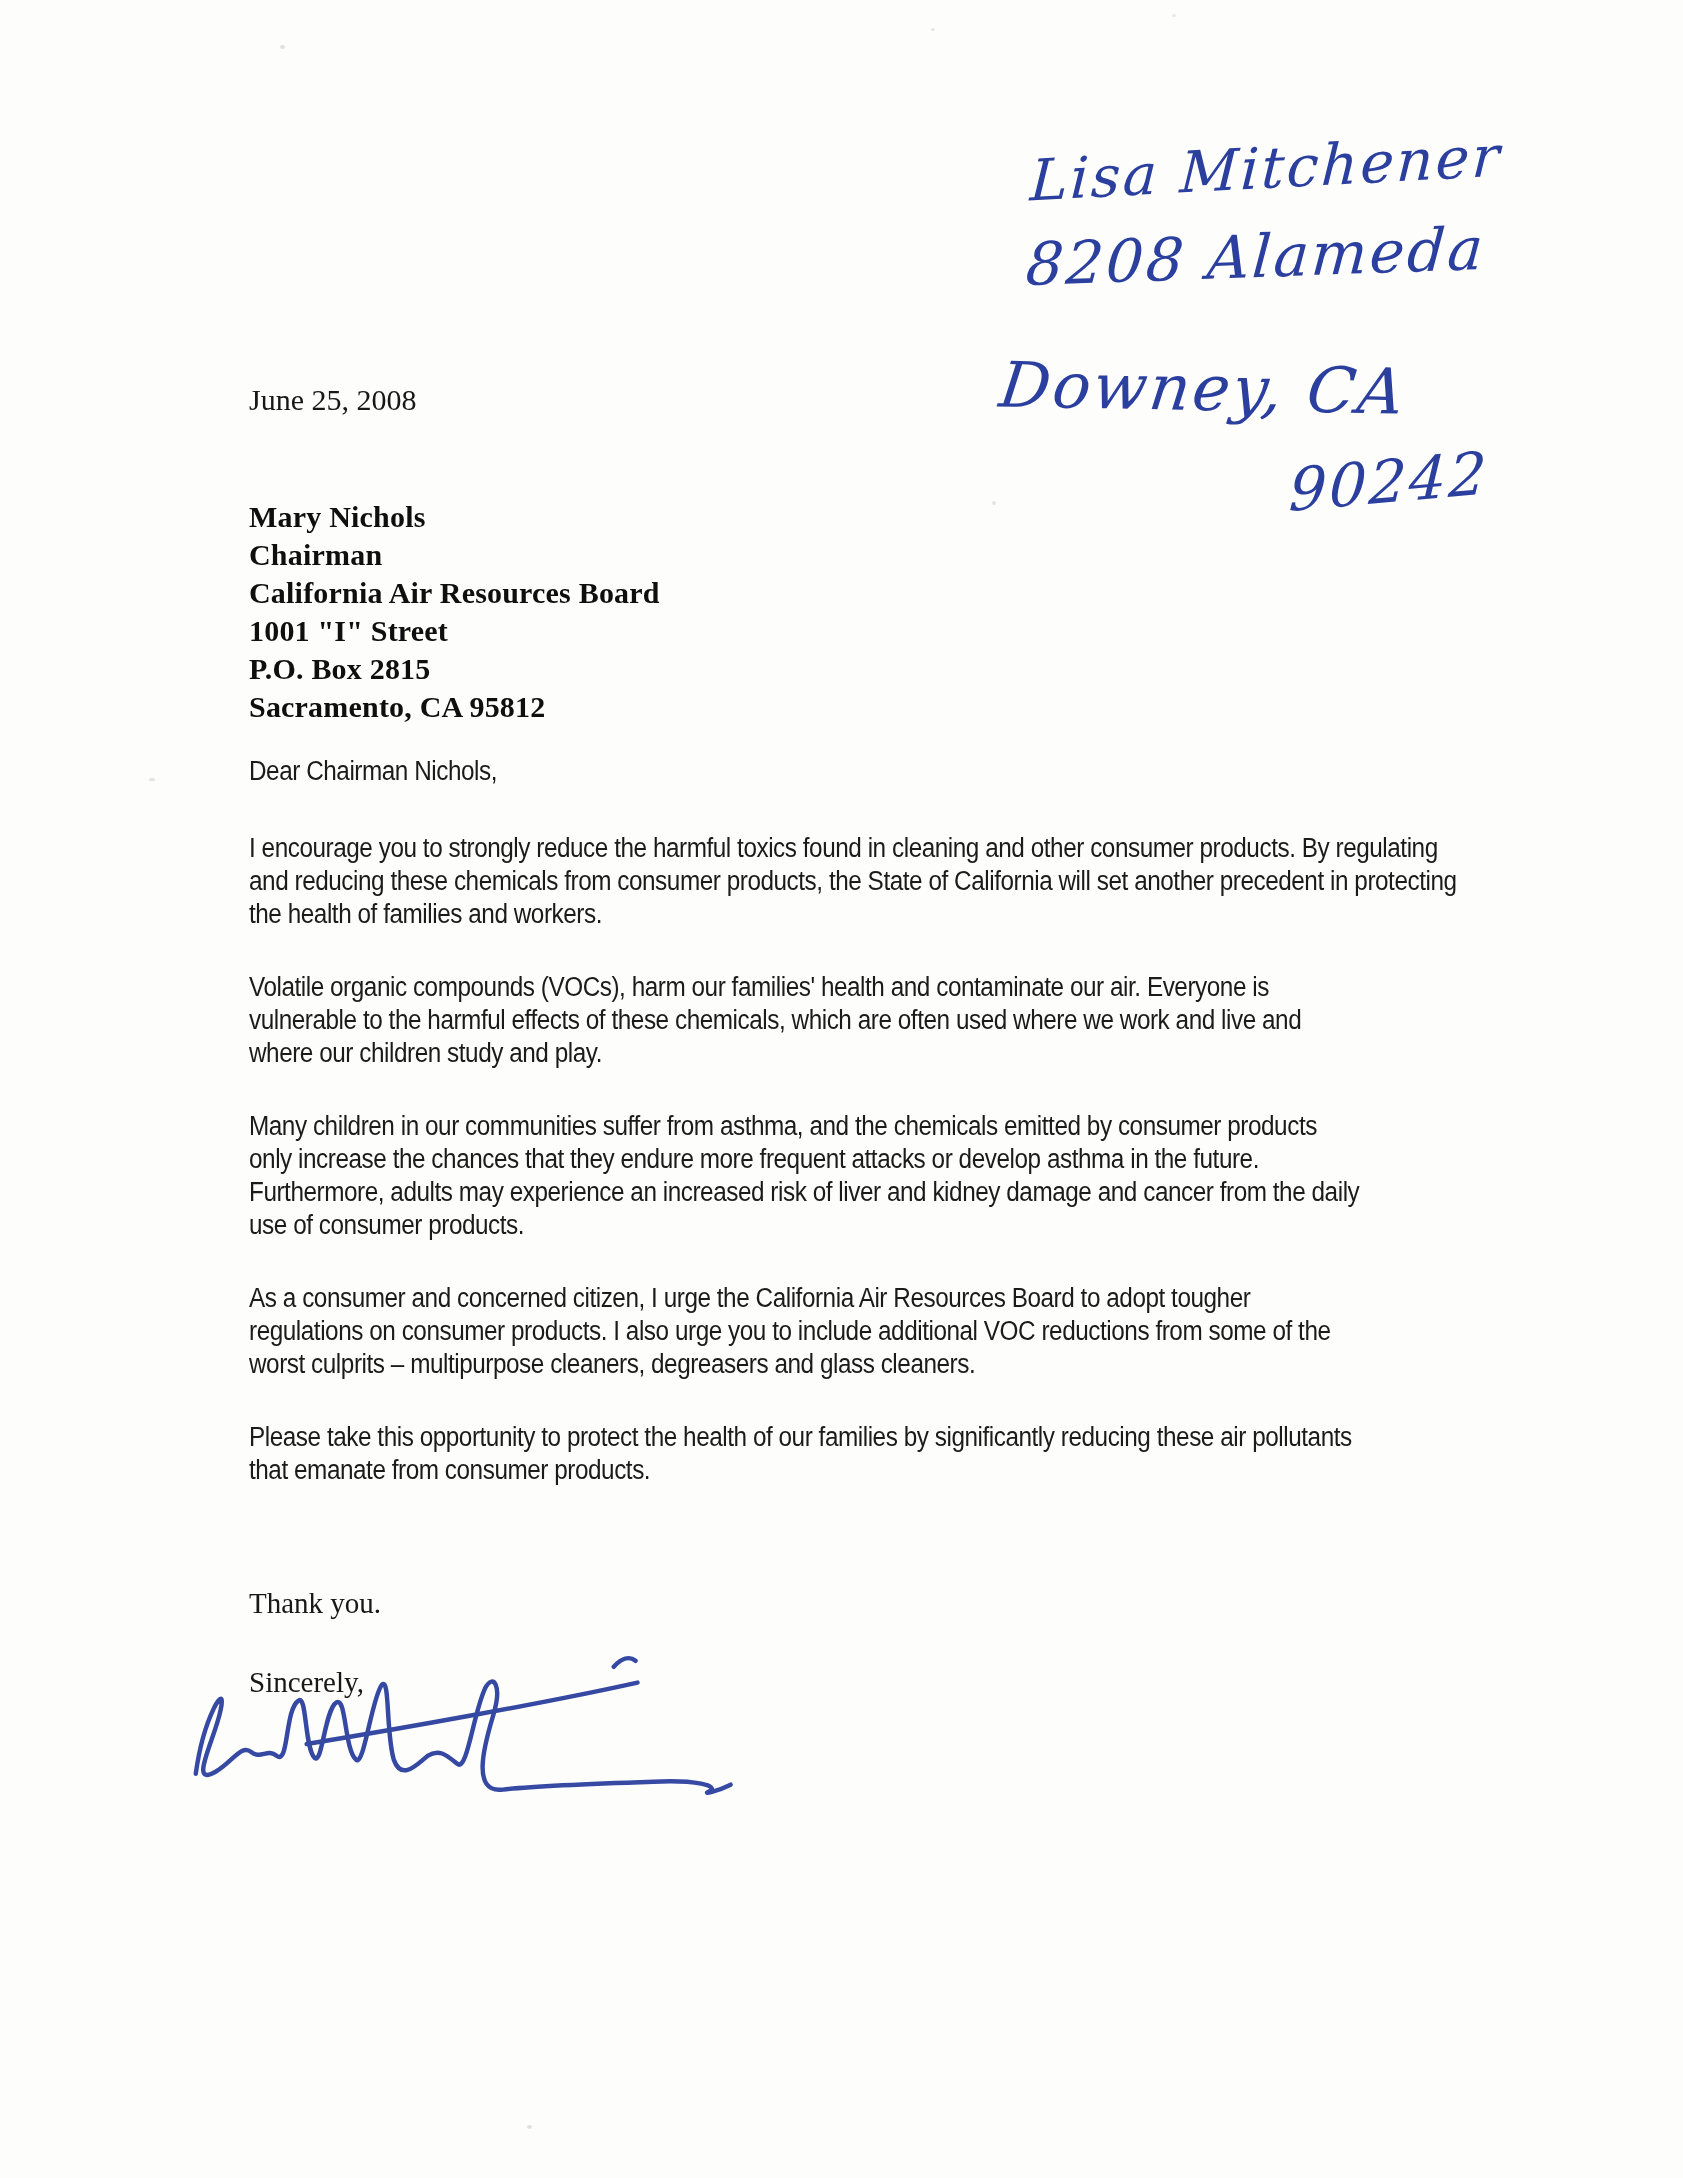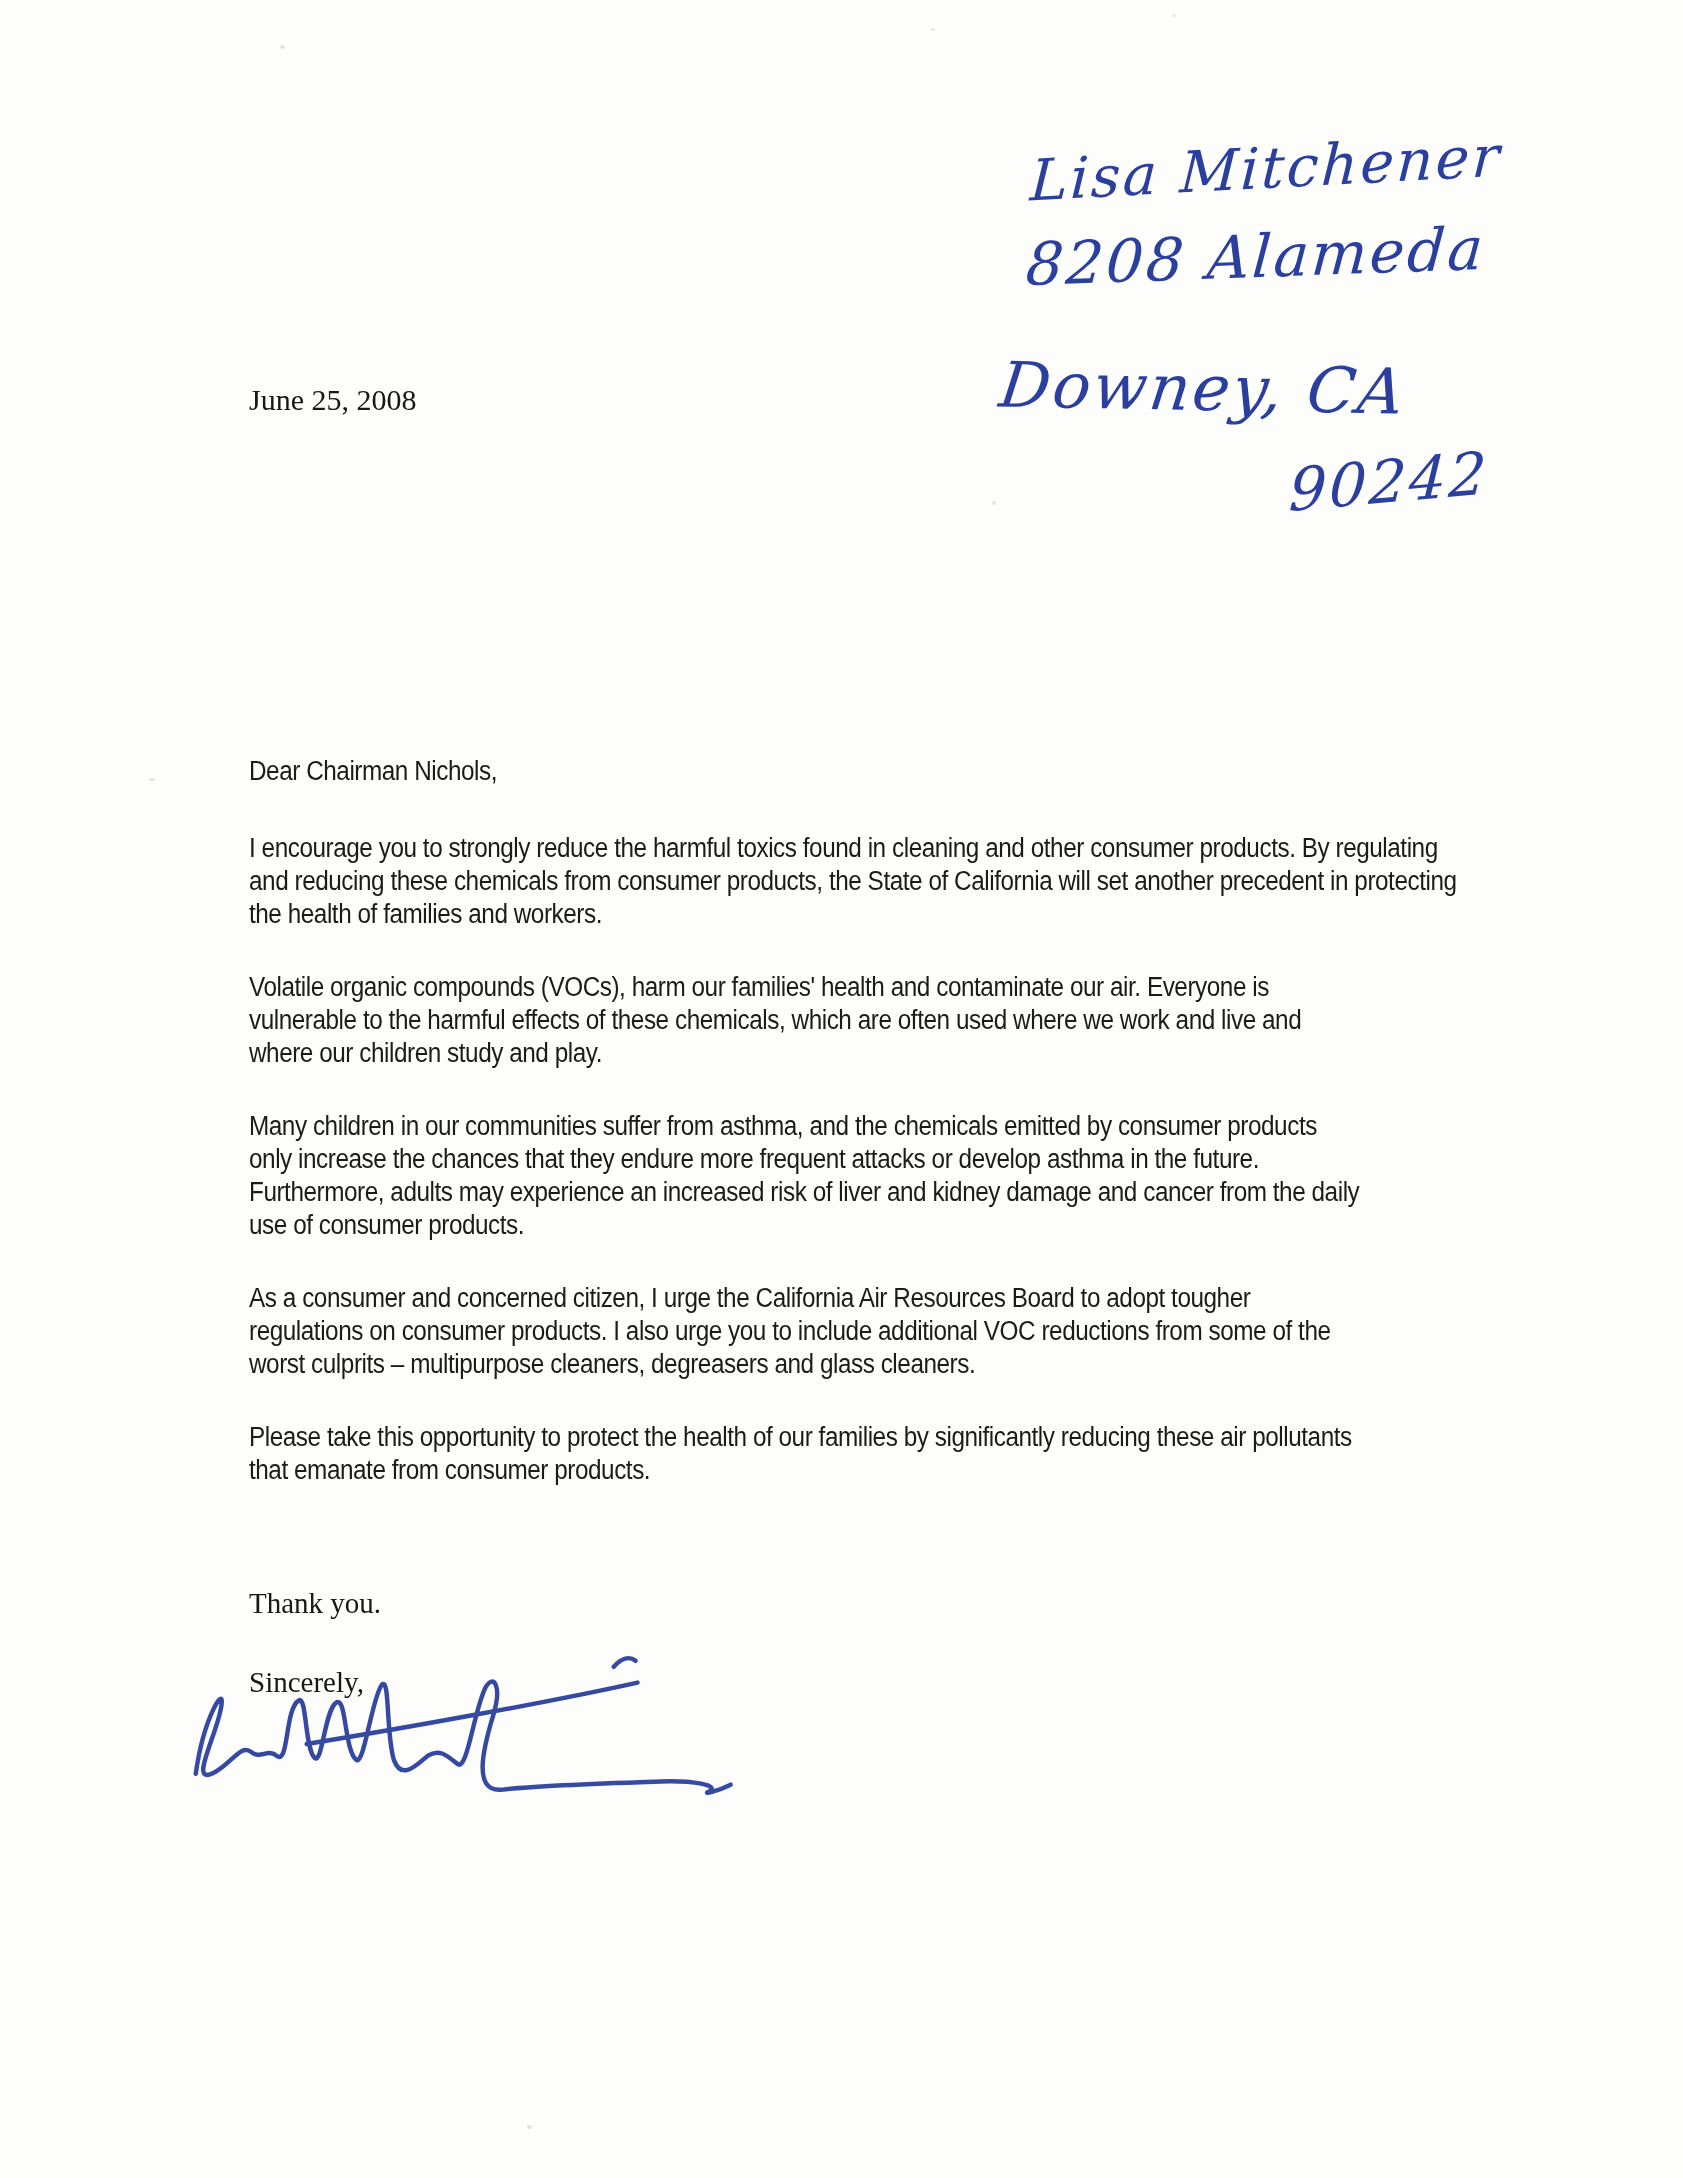--- a/index.html
+++ b/index.html
@@ -59,20 +59,26 @@
 
   <div>
     <div class="hand hand-name" style="color: rgb(43, 63, 158);">Lisa Mitchener</div>
     <div class="hand hand-street" style="color: rgb(43, 63, 158);">8208 Alameda</div>
     <div class="hand hand-city" style="color: rgb(43, 63, 158);">Downey, CA</div>
     <div class="hand hand-zip" style="color: rgb(43, 63, 158);">90242</div>
   </div>
 
   <div class="date">June 25, 2008</div>
 
+  <div class="recipient">Mary Nichols
+Chairman
+California Air Resources Board
+1001 "I" Street
+P.O. Box 2815
+Sacramento, CA 95812</div>
 
   <div class="content">
     <div class="salutation">Dear Chairman Nichols,</div>
     <p>I encourage you to strongly reduce the harmful toxics found in cleaning and other consumer products. By regulating
 and reducing these chemicals from consumer products, the State of California will set another precedent in protecting
 the health of families and workers.</p>
     <p>Volatile organic compounds (VOCs), harm our families' health and contaminate our air.  Everyone is
 vulnerable to the harmful effects of these chemicals, which are often used where we work and live and
 where our children study and play.</p>
     <p>Many children in our communities suffer from asthma, and the chemicals emitted by consumer products

